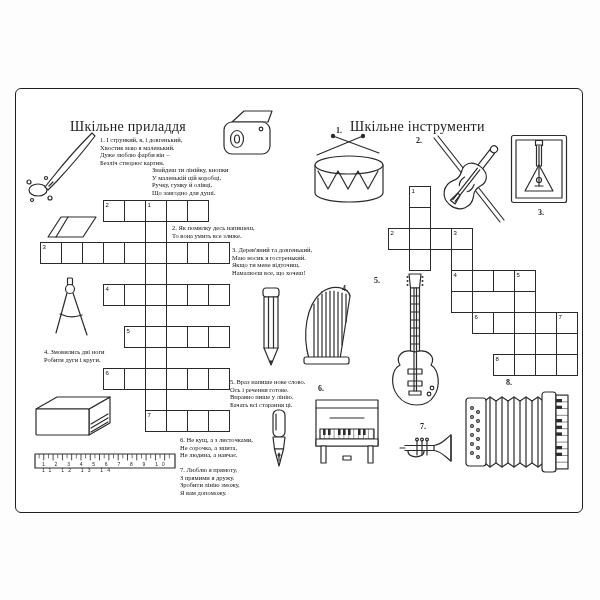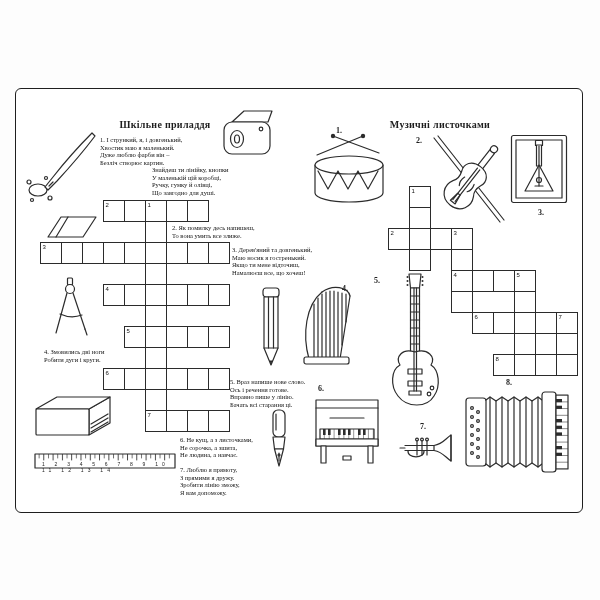--- a/index.html
+++ b/index.html
@@ -1,21 +1,21 @@
 <!DOCTYPE html>
 <html><head>
 <meta charset="utf-8">
 <style>
   html,body{margin:0;padding:0}
   body{width:600px;height:600px;position:relative;background:#fdfdfd;
        font-family:"Liberation Serif",serif;color:#1d1d1d;overflow:hidden}
   .abs{position:absolute}
   .page-border{position:absolute;left:15px;top:88px;width:566px;height:423px;
                border:1.6px solid #1f1f1f;border-radius:6px;background:#fff}
-  .title{position:absolute;font-weight:bold;font-size:10px;text-align:center;letter-spacing:.3px}
+  .title{position:absolute;font-weight:normal;font-size:14px;text-align:left;letter-spacing:.3px}
   .clue{position:absolute;font-size:6.5px;line-height:1.18;white-space:pre-line;color:#161616}
   .cell{position:absolute;background:#fff;border:1.1px solid #2b2b2b;box-sizing:border-box}
   .cellnum{position:absolute;top:0.5px;left:1.5px;font-size:6px;line-height:6px;
            font-family:"Liberation Sans",sans-serif;color:#111}
   .inslabel{position:absolute;font-size:8px;font-weight:bold}
   .ruler-nums{position:absolute;font-size:5px;letter-spacing:4.2px;color:#222;
               font-family:"Liberation Sans",sans-serif}
   .icon{position:absolute}
   .icon *{stroke:#2c2c2c;stroke-width:1.2;fill:none;stroke-linecap:round;stroke-linejoin:round}
   .icon .f{fill:#fff}
@@ -184,21 +184,21 @@
     </div>
     <div class="cell" style="left: 124px; top: 368px; width: 22px; height: 22px;"></div>
     <div class="cell" style="left: 166px; top: 368px; width: 22px; height: 22px;"></div>
     <div class="cell" style="left: 187px; top: 368px; width: 22px; height: 22px;"></div>
     <div class="cell" style="left: 208px; top: 368px; width: 22px; height: 22px;"></div>
     <div class="cell" style="left: 166px; top: 410px; width: 22px; height: 22px;"></div>
     <div class="cell" style="left: 187px; top: 410px; width: 22px; height: 22px;"></div>
     <div class="cell" style="left: 208px; top: 410px; width: 22px; height: 22px;"></div>
   </div>
 
-<div class="title" style="left:350px;top:119px;width:180px">Музичні листочками</div>
+<div class="title" style="left:350px;top:119px;width:180px">Шкільне інструменти</div>
 
 <span class="inslabel" style="left:336px;top:126px">1.</span>
 <span class="inslabel" style="left:416px;top:136px">2.</span>
 <span class="inslabel" style="left:538px;top:208px">3.</span>
 <span class="inslabel" style="left:342px;top:284px">4.</span>
 <span class="inslabel" style="left:374px;top:276px">5.</span>
 <span class="inslabel" style="left:318px;top:384px">6.</span>
 <span class="inslabel" style="left:420px;top:422px">7.</span>
 <span class="inslabel" style="left:506px;top:378px">8.</span>
 

